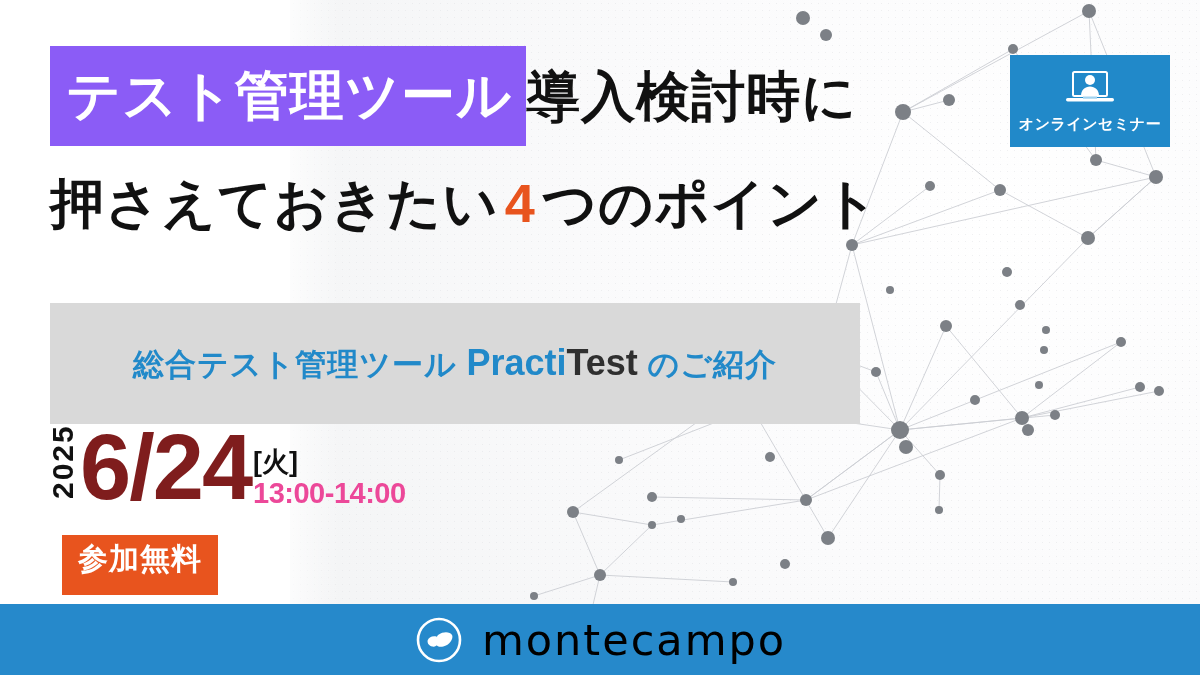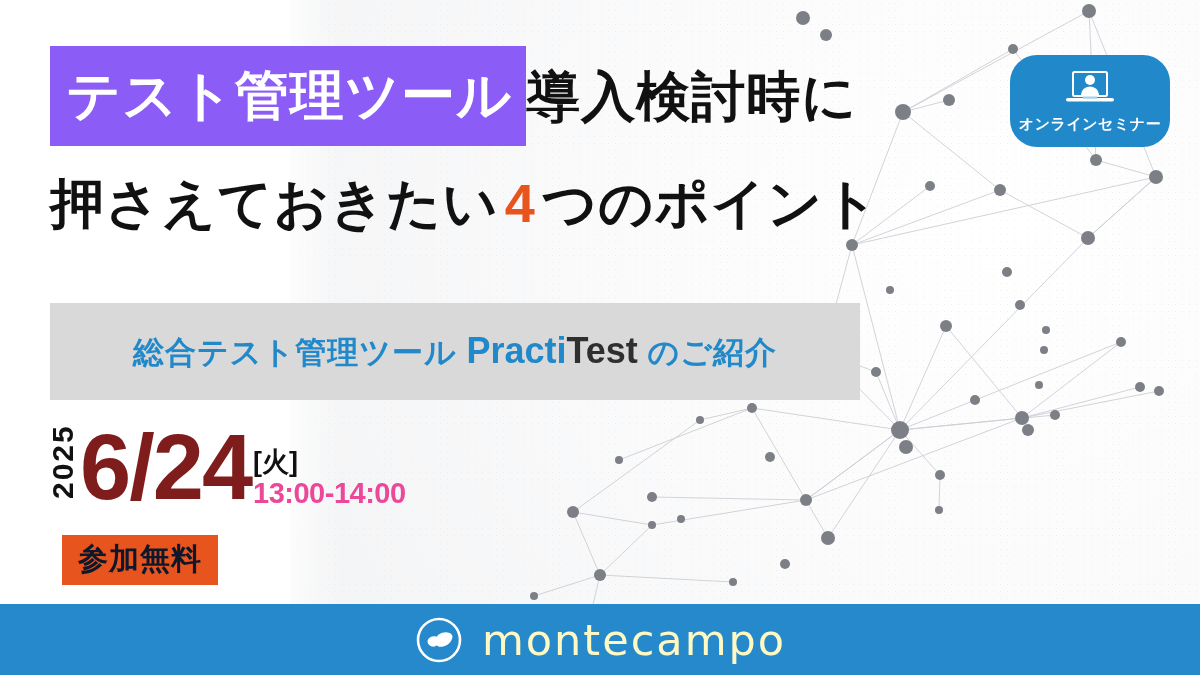--- a/index.html
+++ b/index.html
@@ -42,21 +42,21 @@
     letter-spacing:1px;display:inline-block;
   }
   .title-row2{
     margin-top:28px;color:#111111;font-size:54px;font-weight:700;
     line-height:1.15;letter-spacing:1px;white-space:nowrap;
   }
   .num4{color:#e8541e;font-weight:700;padding:0 6px;}
 
   
   .sub-band{
-    position:absolute;left:50px;top:303px;width:810px;height:97px;
+    position:absolute;left:50px;top:303px;width:810px;height:121px;
     background:#d9d9d9;display:flex;align-items:center;justify-content:center;
   }
   .sub-text{
     font-size:31px;font-weight:700;color:#2189c9;letter-spacing:1px;white-space:nowrap;
   }
   .pt-practi{color:#2189c9;font-weight:700;font-size:36px;letter-spacing:0;}
   .pt-test{color:#2f2f2f;font-weight:700;font-size:36px;letter-spacing:0;}
 
   
   .date-wrap{position:absolute;left:48px;top:418px;display:flex;align-items:flex-end;}
@@ -69,39 +69,39 @@
   .bigdate{
     font-size:92px;font-weight:700;color:#7f1d1d;line-height:.92;letter-spacing:-2px;
   }
   .date-right{margin-left:2px;margin-bottom:2px;display:flex;flex-direction:column;}
   .dow{font-size:27px;font-weight:700;color:#111;line-height:1;margin-bottom:3px;}
   .time{font-size:29px;font-weight:700;color:#ec4899;line-height:1;letter-spacing:-0.5px;}
 
   
   .badges{position:absolute;left:62px;top:535px;display:flex;gap:18px;}
   .badge{
-    background:#e8541e;color:#0f172a;font-size:30px;font-weight:700;
-    padding:8px 16px 10px 16px;letter-spacing:1px;line-height:1.05;
+    background:#e8541e;color:#ffffff;font-size:30px;font-weight:700;
+    padding:8px 16px 20px 16px;letter-spacing:1px;line-height:1.05;
   }
 
   
   .chip{
     position:absolute;left:1010px;top:55px;width:160px;height:92px;
     background:#2189c9;display:flex;flex-direction:column;
-    align-items:center;justify-content:center;gap:4px;border-radius:27px;
+    align-items:center;justify-content:center;gap:4px;
   }
   .chip-label{color:#fff;font-size:15px;font-weight:700;letter-spacing:.5px;}
 
   
   .footer{
     position:absolute;left:0;top:604px;width:1200px;height:71px;
     background:#2689cb;display:flex;align-items:center;justify-content:center;gap:18px;
   }
   .logo-name{
-    color:#fef9c3;font-size:43px;font-weight:400;letter-spacing:2px;
+    color:#000000;font-size:43px;font-weight:400;letter-spacing:2px;
     font-family:"DejaVu Sans",sans-serif;
   }
 </style>
 </head>
 <body>
 
 <div class="banner">
 
   <div class="bg-right"></div>
   <div class="bg-dots"></div>

